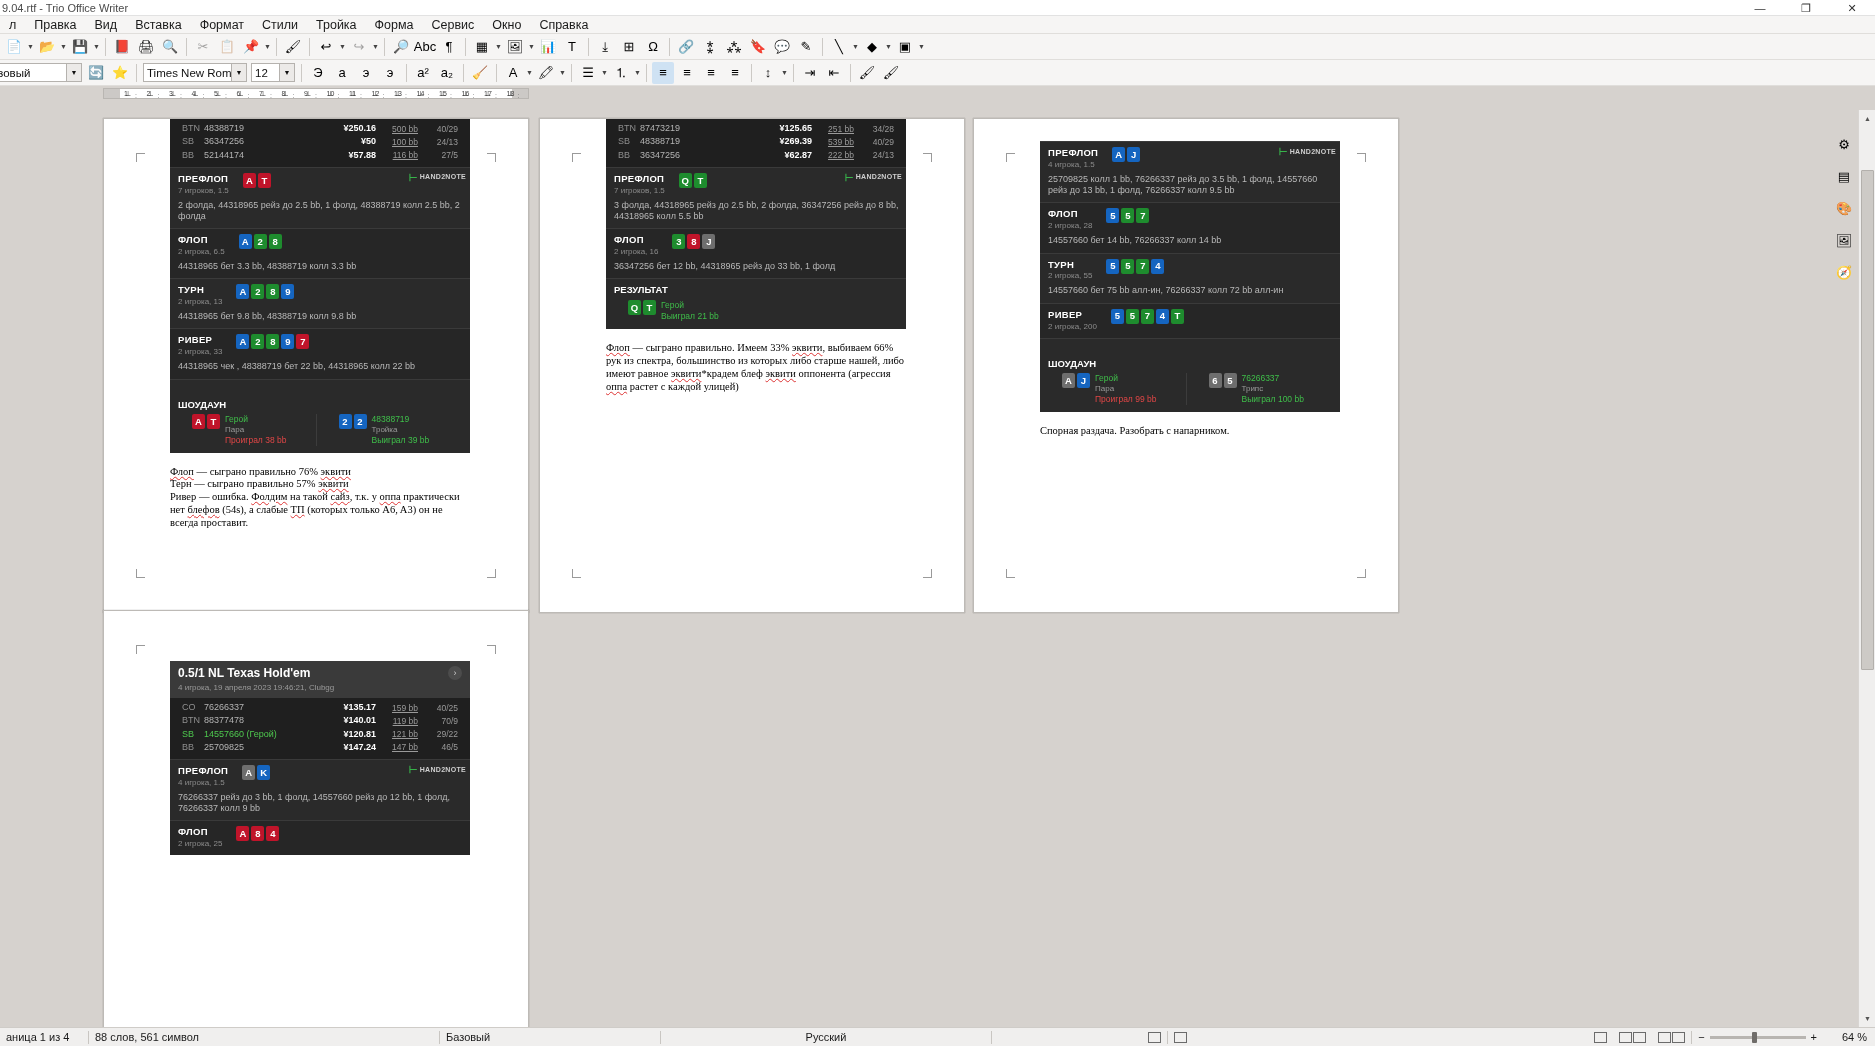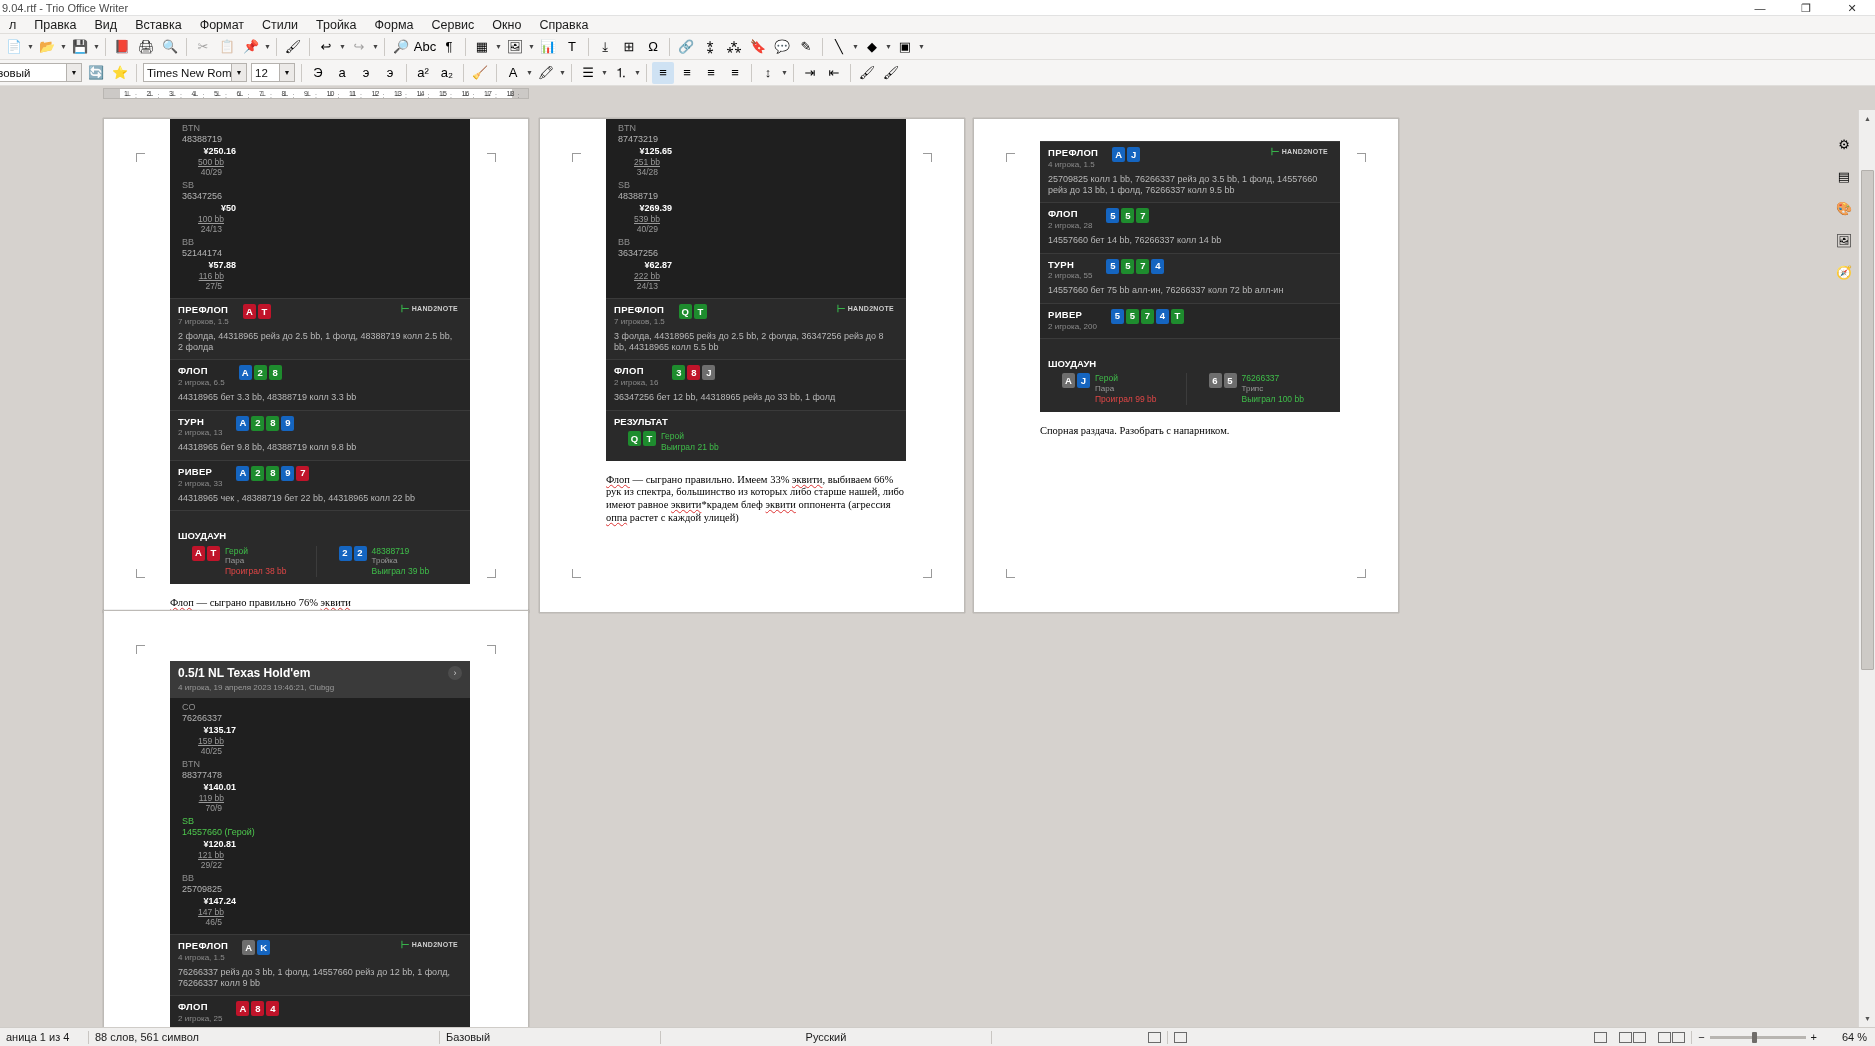--- a/index.html
+++ b/index.html
@@ -107,29 +107,29 @@
   }
   .hand-head { background:#3a3a3a; padding:5px 8px 5px 8px; }
   .hand-title { font-size:12px; font-weight:bold; color:#fff; }
   .hand-sub { font-size:8px; color:#9a9a9a; margin-top:2px; }
   .hand-head .arrowbtn {
     float:right; width:14px; height:14px; border-radius:50%;
     background:#4c4c4c; color:#ccc; font-size:9px; text-align:center; line-height:14px;
   }
 
   .seats { background:#1f1f1f; padding:3px 8px 5px 8px; }
-  .seat { display:flex; align-items:flex-start; font-size:9px; padding:1px 4px; color:#a9a9a9;flex-direction:column; }
+  .seat { display:flex; align-items:flex-end; font-size:9px; padding:1px 4px; color:#a9a9a9; }
   .seat .pos { width:22px; color:#8e8e8e; }
   .seat .pid { flex:1; color:#b4b4b4; }
   .seat.hero .pos, .seat.hero .pid { color:#4ec94e; }
   .seat .amt { width:54px; text-align:right; color:#fff; font-weight:bold; font-size:9px;}
   .seat .bb  { width:42px; text-align:right; color:#9a9a9a; font-size:8.5px;text-decoration:underline;}
   .seat .st  { width:40px; text-align:right; color:#9a9a9a; font-size:8.5px;}
 
-  .street { border-top:1px solid #3a3a3a; padding:5px 12px 6px 8px; }
+  .street { border-top:1px solid #3a3a3a; padding:5px 4px 6px 8px; }
   .street.alt { background:#262626; }
   .street-top { display:flex; align-items:flex-start; }
   .street-name { font-size:9.5px; font-weight:bold; color:#ffffff; letter-spacing:.3px;}
   .street-meta { font-size:8px; color:#8c8c8c; margin-top:1px;}
   .cards { display:flex; gap:2px; margin-left:14px; margin-top:0px; }
   .card {
     width:13px; height:15px; border-radius:2px; color:#fff;
     font-size:9.5px; font-weight:bold; display:flex; align-items:center;
     justify-content:center; line-height:1;
   }
@@ -519,20 +519,21 @@
                     <div class="cmb">Тройка</div>
                     <div class="res win">Выиграл 39 bb</div>
                   </div>
                 </div>
               </div>
             </div>
           </div>
           <div class="note" style="margin-top:13px">
             <div><span class="sp">Флоп</span> — сыграно правильно 76% <span class="sp">эквити</span></div>
             <div>Терн — сыграно правильно 57% <span class="sp">эквити</span></div>
+            <div>Ривер — ошибка. <span class="sp">Фолдим</span> на такой <span class="sp">сайз</span>, т.к. у <span class="sp">оппа</span> практически нет <span class="sp">блефов</span> (54s), а слабые <span class="sp">ТП</span> (которых только A6, A3) он не всегда проставит.</div>
           </div>
         </div>
       </div>
       <div class="page" style="left: 539px; top: 8px; width: 426px; height: 495px;">
         <div class="corner c-tl" style="left: 32px; top: 34px;">
           <i></i>
           <i></i>
         </div>
         <div class="corner c-tr" style="right: 32px; top: 34px;">
           <i></i>

